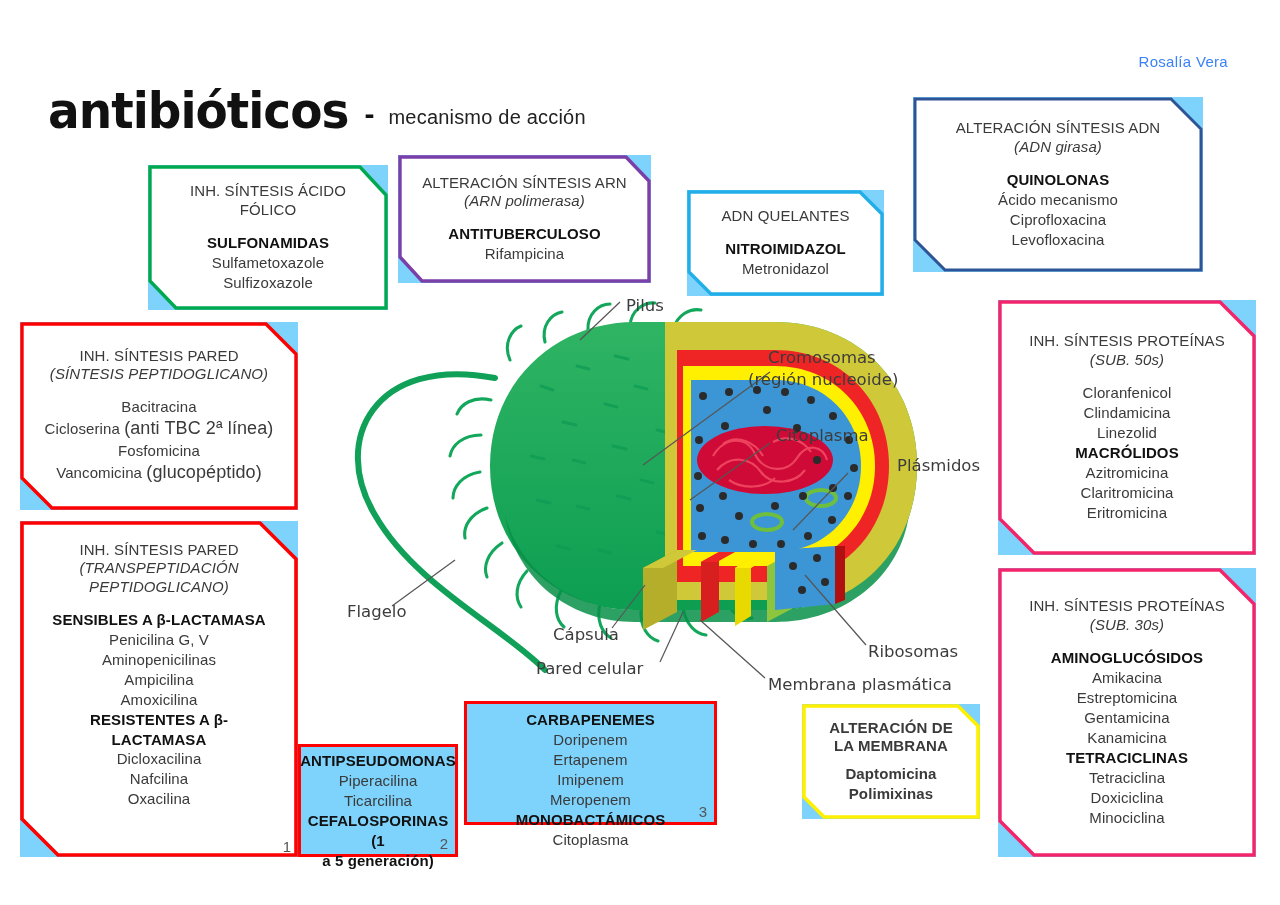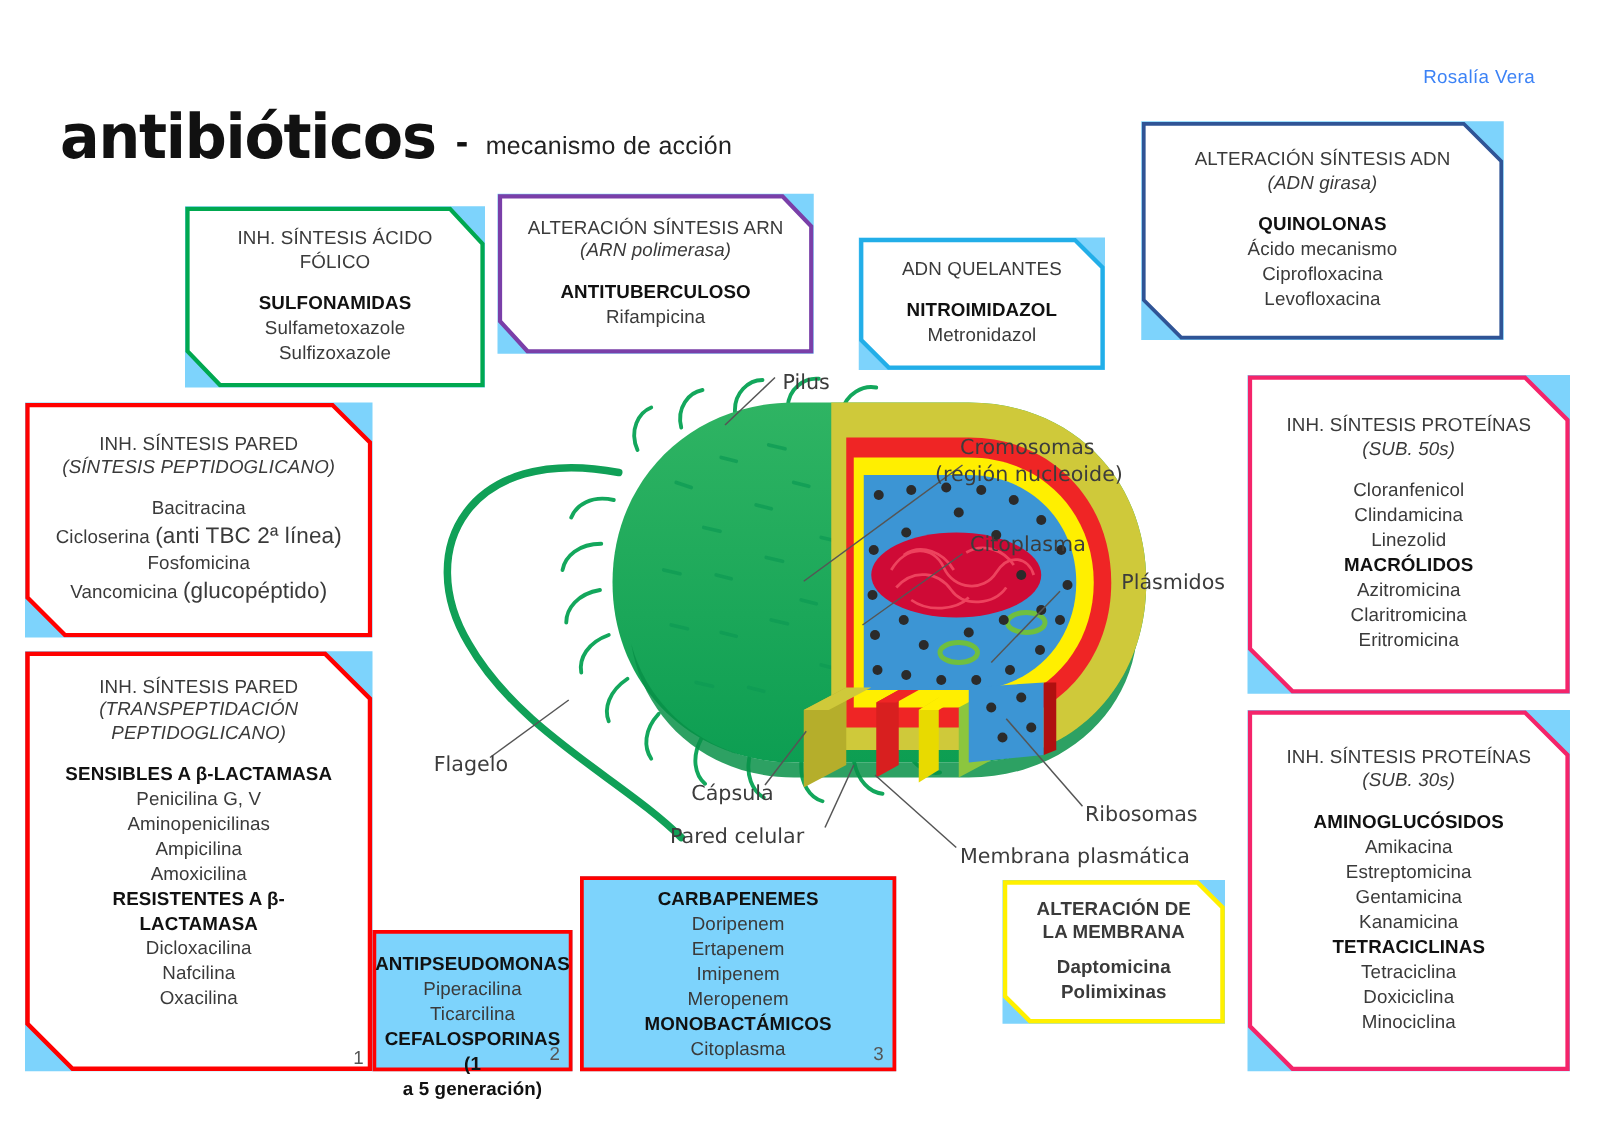--- a/index.html
+++ b/index.html
@@ -331,31 +331,31 @@
       <div class="drug b">RESISTENTES A β-</div>
       <div class="drug b">LACTAMASA</div>
       <div class="drug">Dicloxacilina</div>
       <div class="drug">Nafcilina</div>
       <div class="drug">Oxacilina</div>
       <div class="boxnum">1</div>
     </div>
   </div>
 
   <div class="box" id="box-antipseudo" style="left:298px;top:744px;width:160px;height:113px;border:3px solid #FF0000;">
-    <div class="inner" style="justify-content:flex-start;padding-top:15px;">
+    <div class="inner" style="justify-content:flex-start;padding-top:4px;">
       <div class="drug b">ANTIPSEUDOMONAS</div>
       <div class="drug">Piperacilina</div>
       <div class="drug">Ticarcilina</div>
       <div class="drug b">CEFALOSPORINAS (1</div>
       <div class="drug b">a 5 generación)</div>
       <div class="boxnum">2</div>
     </div>
   </div>
 
-  <div class="box" id="box-carbapenemes" style="left:464px;top:701px;width:253px;height:156px;border:3px solid #FF0000;">
+  <div class="box" id="box-carbapenemes" style="left:464px;top:701px;width:253px;height:124px;border:3px solid #FF0000;">
     <div class="inner" style="justify-content:flex-start;padding-top:6px;">
       <div class="drug b">CARBAPENEMES</div>
       <div class="drug">Doripenem</div>
       <div class="drug">Ertapenem</div>
       <div class="drug">Imipenem</div>
       <div class="drug">Meropenem</div>
       <div class="drug b">MONOBACTÁMICOS</div>
       <div class="drug">Citoplasma</div>
       <div class="boxnum">3</div>
     </div>

